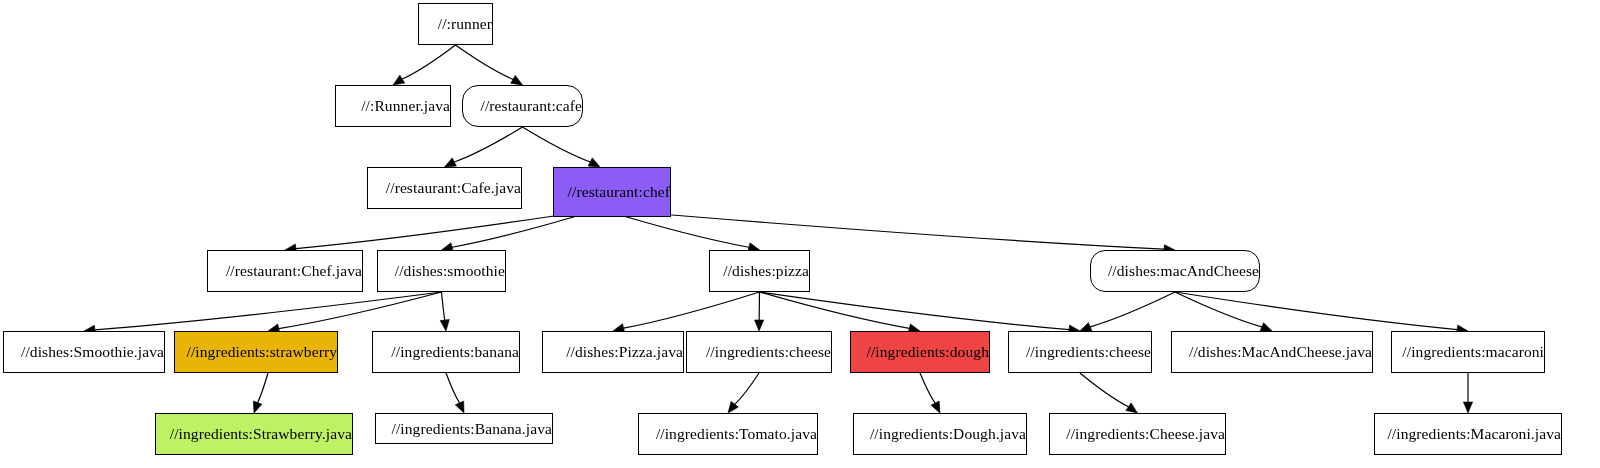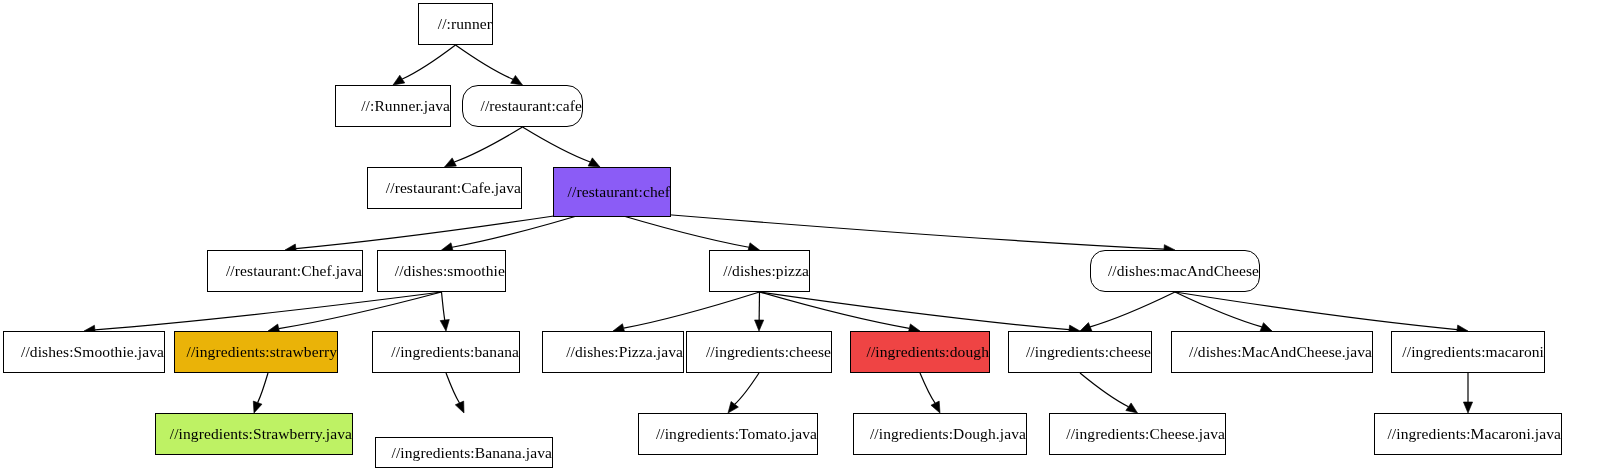--- a/index.html
+++ b/index.html
@@ -201,21 +201,21 @@
       </div>
       <div class="graph-node" style="left: 1171px; top: 331px; width: 202px; height: 42px; border-color: rgb(0, 0, 0); background: rgb(255, 255, 255);">
         <span class="node-label">//dishes:MacAndCheese.java</span>
       </div>
       <div class="graph-node" style="left: 1391px; top: 331px; width: 154px; height: 42px; border-color: rgb(0, 0, 0); background: rgb(255, 255, 255);">
         <span class="node-label">//ingredients:macaroni</span>
       </div>
       <div class="graph-node" style="left: 155px; top: 413px; width: 198px; height: 42px; border-color: rgb(0, 0, 0); background: #bef264; padding-left: 24px;">
         <span class="node-label">//ingredients:Strawberry.java</span>
       </div>
-      <div class="graph-node" style="left: 375px; top: 437px; width: 178px; height: 31px; border-color: rgb(0, 0, 0); background: rgb(255, 255, 255);">
+      <div class="graph-node" style="left: 375px; top: 413px; width: 178px; height: 31px; border-color: rgb(0, 0, 0); background: rgb(255, 255, 255);">
         <span class="node-label">//ingredients:Banana.java</span>
       </div>
       <div class="graph-node" style="left: 638px; top: 413px; width: 180px; height: 42px; border-color: rgb(0, 0, 0); background: rgb(255, 255, 255);">
         <span class="node-label">//ingredients:Tomato.java</span>
       </div>
       <div class="graph-node" style="left: 853px; top: 413px; width: 174px; height: 42px; border-color: rgb(0, 0, 0); background: rgb(255, 255, 255);">
         <span class="node-label">//ingredients:Dough.java</span>
       </div>
       <div class="graph-node" style="left: 1049px; top: 413px; width: 177px; height: 42px; border-color: rgb(0, 0, 0); background: rgb(255, 255, 255);">
         <span class="node-label">//ingredients:Cheese.java</span>

